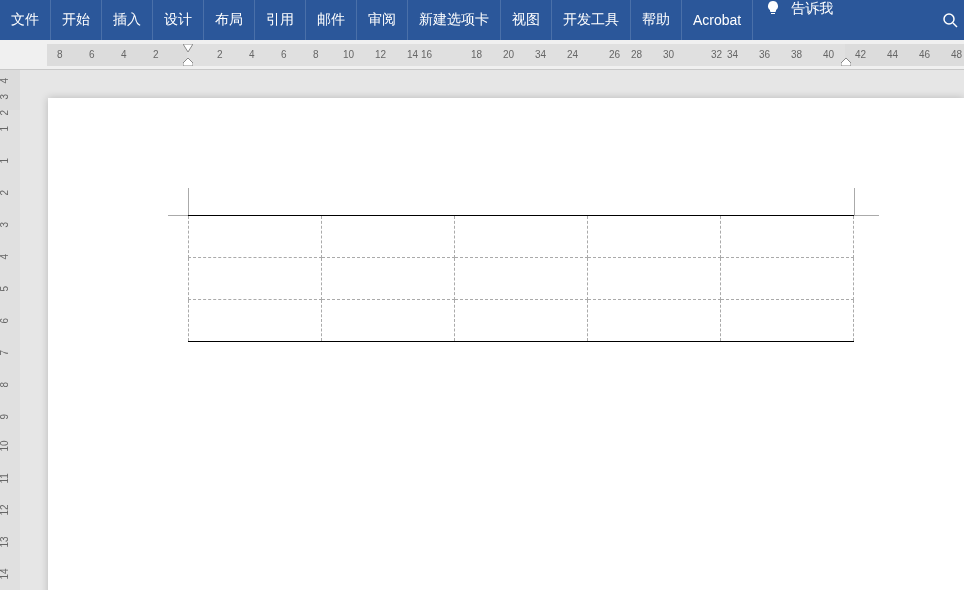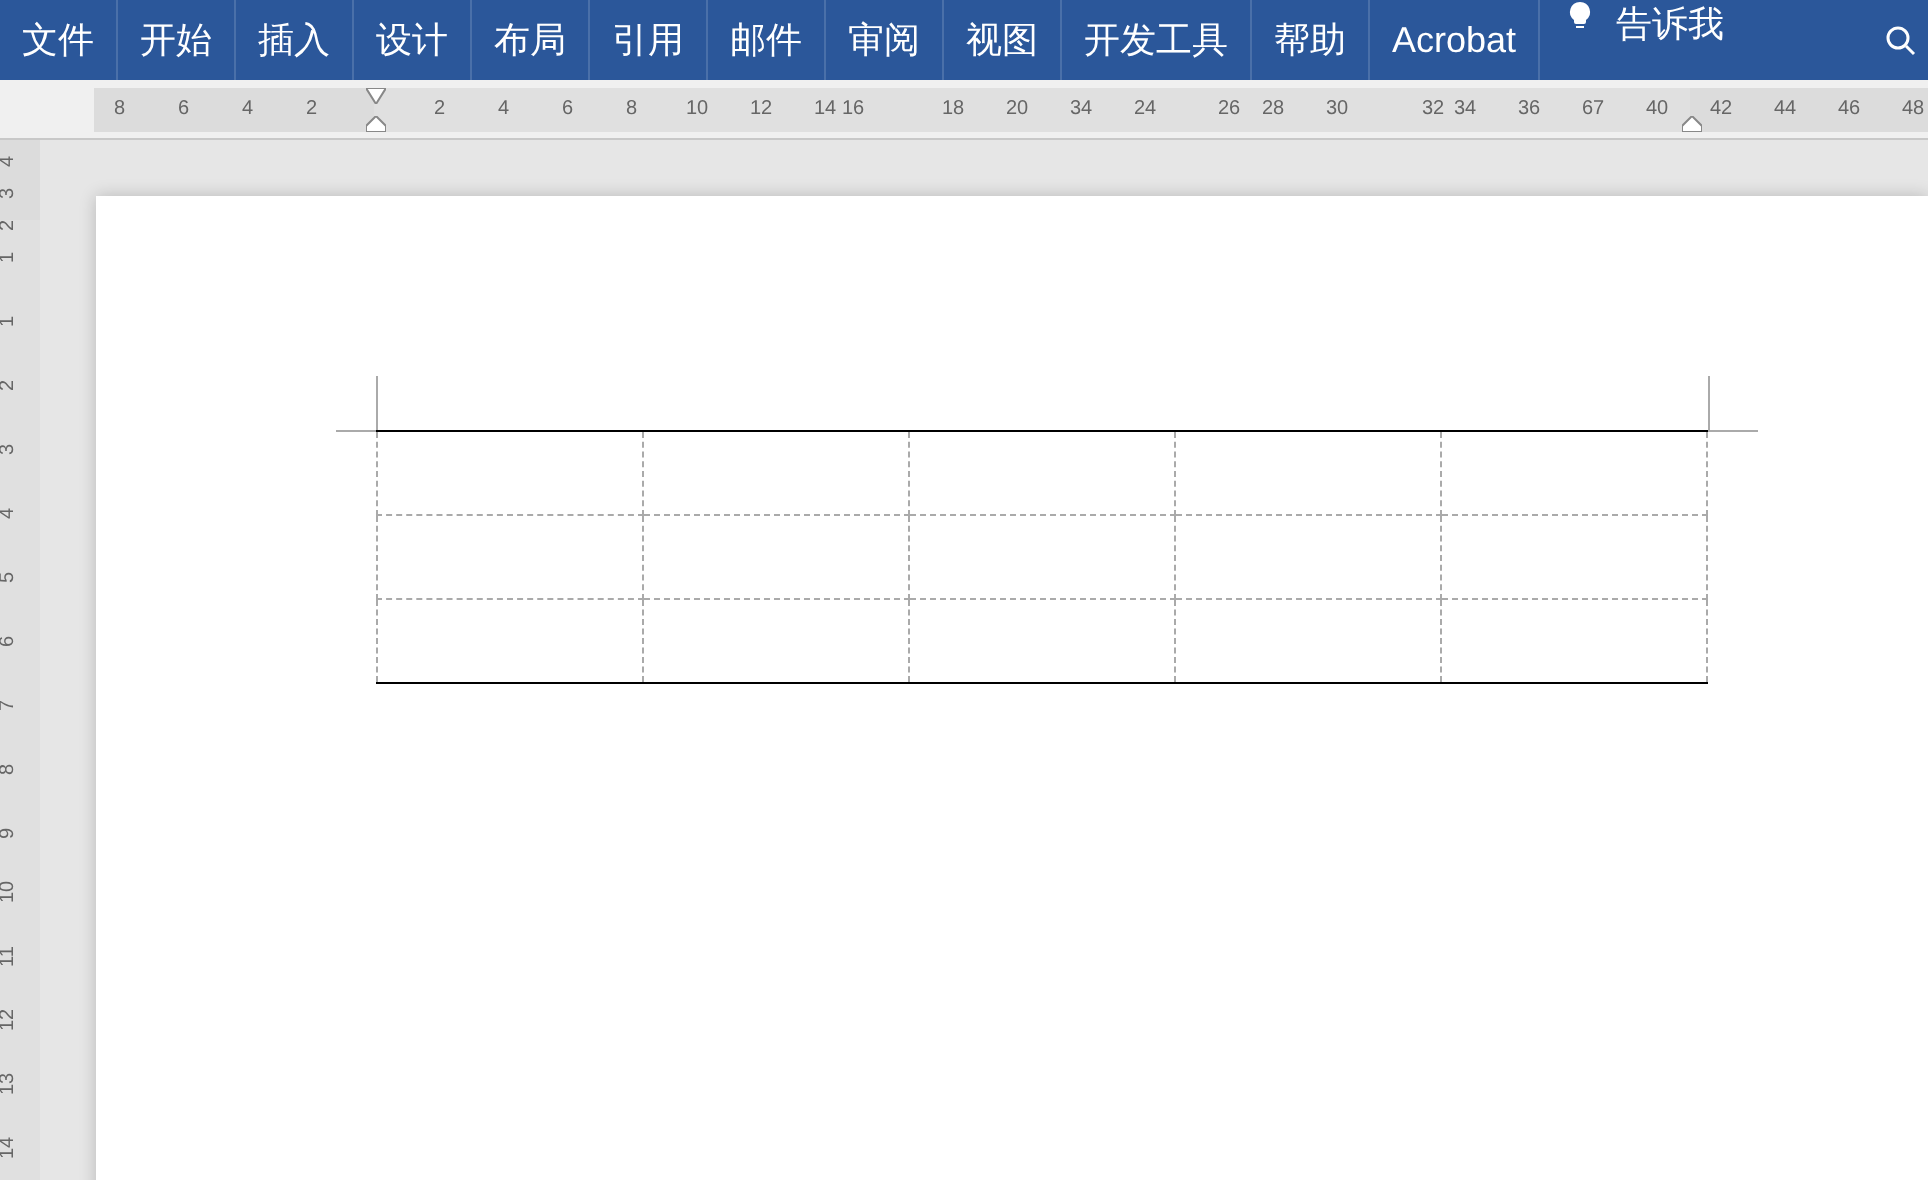--- a/index.html
+++ b/index.html
@@ -1,17 +1,17 @@
 <!DOCTYPE html>
 <html><head>
 <meta charset="utf-8">
 <style>
 *{margin:0;padding:0;box-sizing:border-box}
 body{font-family:"Microsoft YaHei",sans-serif;background:#e6e6e6;overflow:hidden;width:964px;height:590px}
-.ribbon{background:#2b579a;height:40px;display:flex;align-items:center;color:#fff;font-size:18px}
+.ribbon{background:#2b579a;height:40px;display:flex;align-items:center;color:#fff;font-size:14px}
 .ribbon-tab{padding:0 11px;height:40px;display:flex;align-items:center;cursor:pointer;border-right:1px solid rgba(255,255,255,.15);white-space:nowrap}
 .tellme-area{display:flex;align-items:flex-start;gap:10px;padding:0 12px;height:40px}
 .bulb-icon{width:16px;height:16px}
 .search-icon{width:16px;height:16px;margin-left:auto;margin-right:6px}
 .ruler-area{height:30px;background:#f0f0f0;display:flex;align-items:center;position:relative;border-bottom:1px solid #c8c8c8}
 .ruler-h{position:absolute;left:47px;right:0;height:22px;top:4px;background:#e0e0e0;display:flex;align-items:center;font-size:10px;color:#555}
 .ruler-inactive-l{position:absolute;left:0;width:140px;height:100%;background:#dcdcdc}
 .ruler-inactive-r{position:absolute;right:0;left:798px;height:100%;background:#dcdcdc}
 .ruler-tick{position:absolute;font-size:10px;color:#666;top:5px}
 .indent-marker{position:absolute;width:10px;height:8px}
@@ -40,20 +40,21 @@
 
 <div class="ribbon">
   <div class="ribbon-tab">文件</div>
   <div class="ribbon-tab">开始</div>
   <div class="ribbon-tab">插入</div>
   <div class="ribbon-tab">设计</div>
   <div class="ribbon-tab">布局</div>
   <div class="ribbon-tab">引用</div>
   <div class="ribbon-tab">邮件</div>
   <div class="ribbon-tab">审阅</div>
+  <div class="ribbon-tab">新建选项卡</div>
   <div class="ribbon-tab">视图</div>
   <div class="ribbon-tab">开发工具</div>
   <div class="ribbon-tab">帮助</div>
   <div class="ribbon-tab">Acrobat</div>
   <div class="tellme-area">
     <svg class="bulb-icon" viewBox="0 0 16 16">
         <path fill="#fff" d="M8 1a5 5 0 0 0-3 9v1a1 1 0 0 0 1 1h4a1 1 0 0 0 1-1v-1a5 5 0 0 0-3-9zm-2 12h4v1H6z"></path>
       </svg>
     <span>告诉我</span>
   </div>
@@ -85,21 +86,21 @@
     <span class="ruler-tick" style="left:424px">18</span>
     <span class="ruler-tick" style="left:456px">20</span>
     <span class="ruler-tick" style="left:488px">34</span>
     <span class="ruler-tick" style="left:520px">24</span>
     <span class="ruler-tick" style="left:562px">26</span>
     <span class="ruler-tick" style="left:584px">28</span>
     <span class="ruler-tick" style="left:616px">30</span>
     <span class="ruler-tick" style="left:664px">32</span>
     <span class="ruler-tick" style="left:680px">34</span>
     <span class="ruler-tick" style="left:712px">36</span>
-    <span class="ruler-tick" style="left:744px">67</span>
+    <span class="ruler-tick" style="left:744px">38</span>
     <span class="ruler-tick" style="left:776px">40</span>
     <span class="ruler-tick" style="left:808px">42</span>
     <span class="ruler-tick" style="left:840px">44</span>
     <span class="ruler-tick" style="left:872px">46</span>
     <span class="ruler-tick" style="left:904px">48</span>
     <svg class="indent-marker indent-top" viewBox="0 0 10 8">
         <path d="M0 0h10L5 8z" fill="#fff" stroke="#888"></path>
       </svg>
     <svg class="indent-marker indent-bot" viewBox="0 0 10 8">
         <path d="M5 0L10 5v3H0V5z" fill="#fff" stroke="#888"></path>

